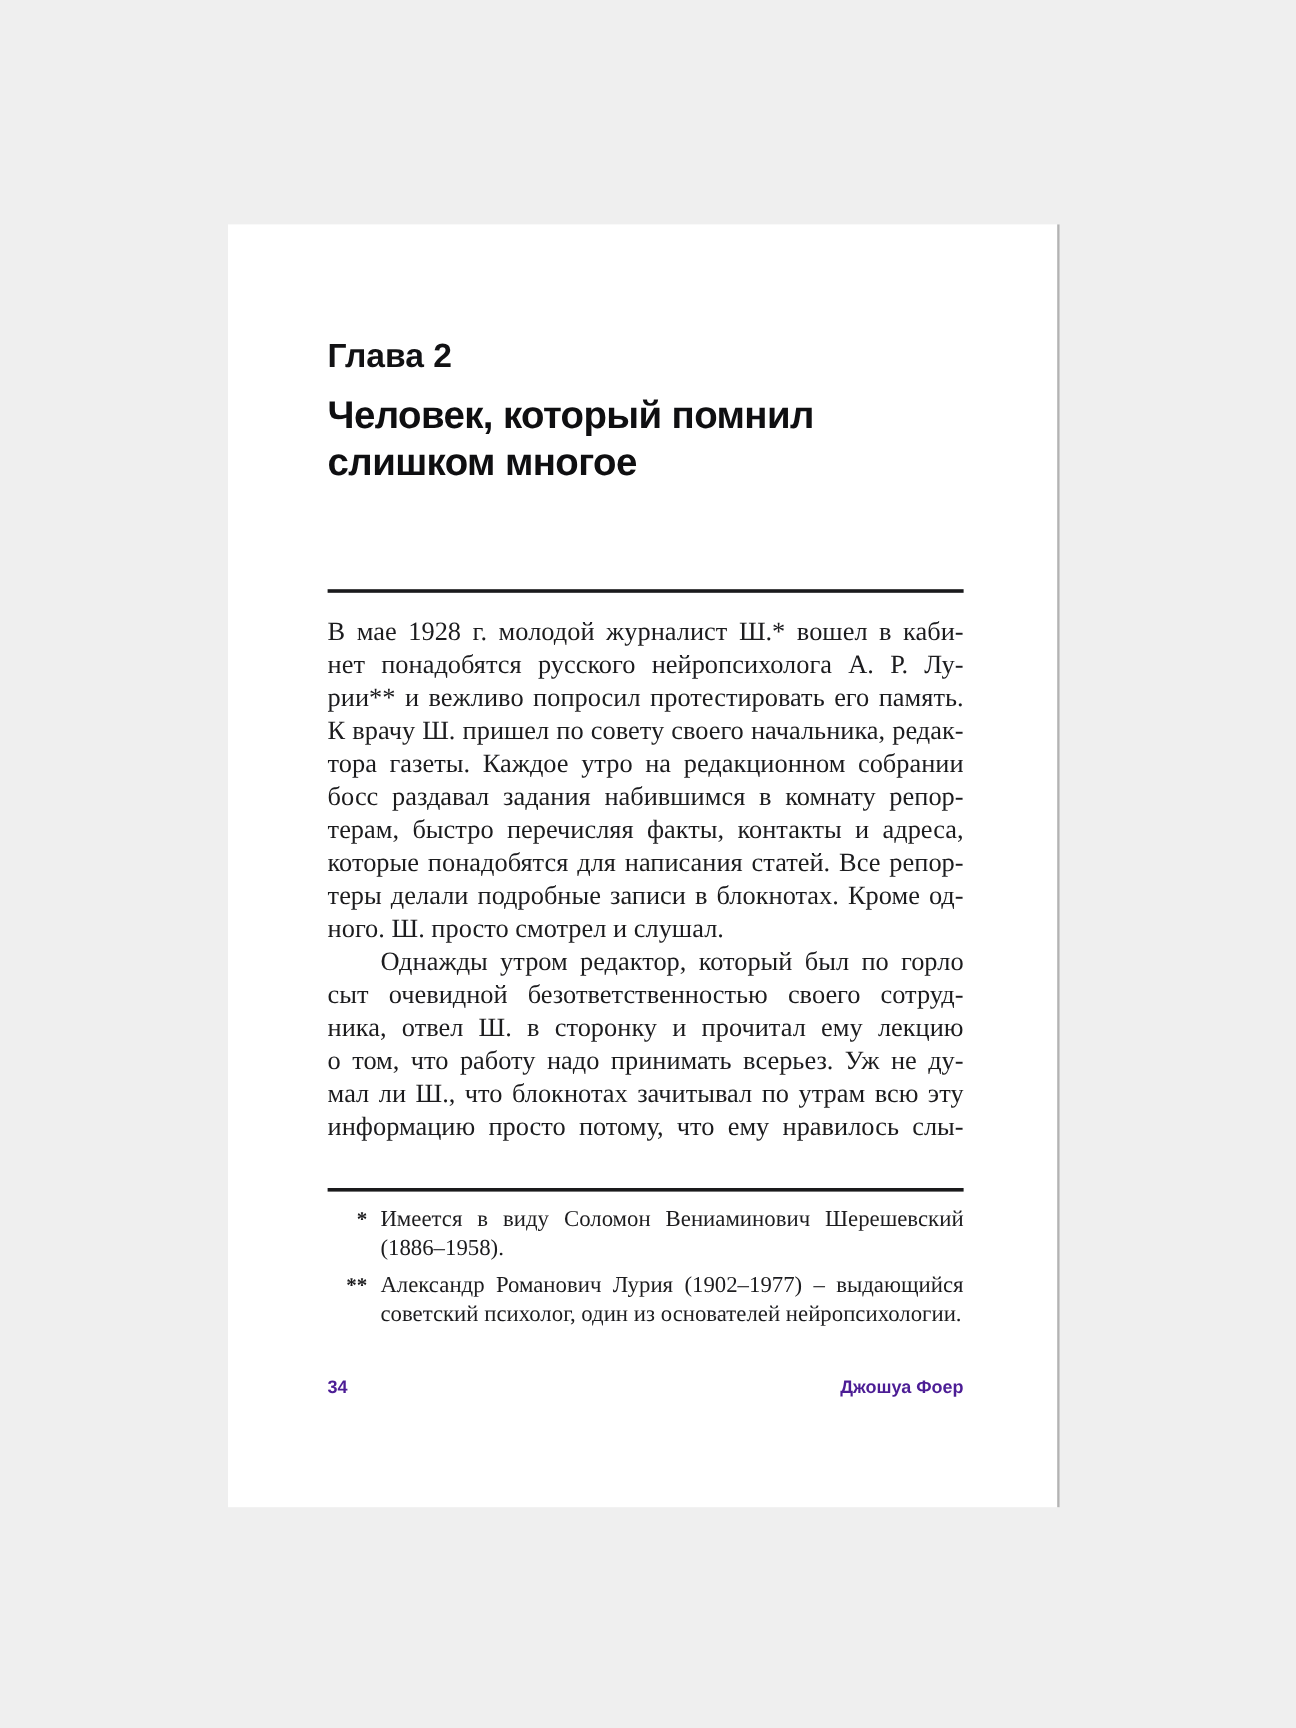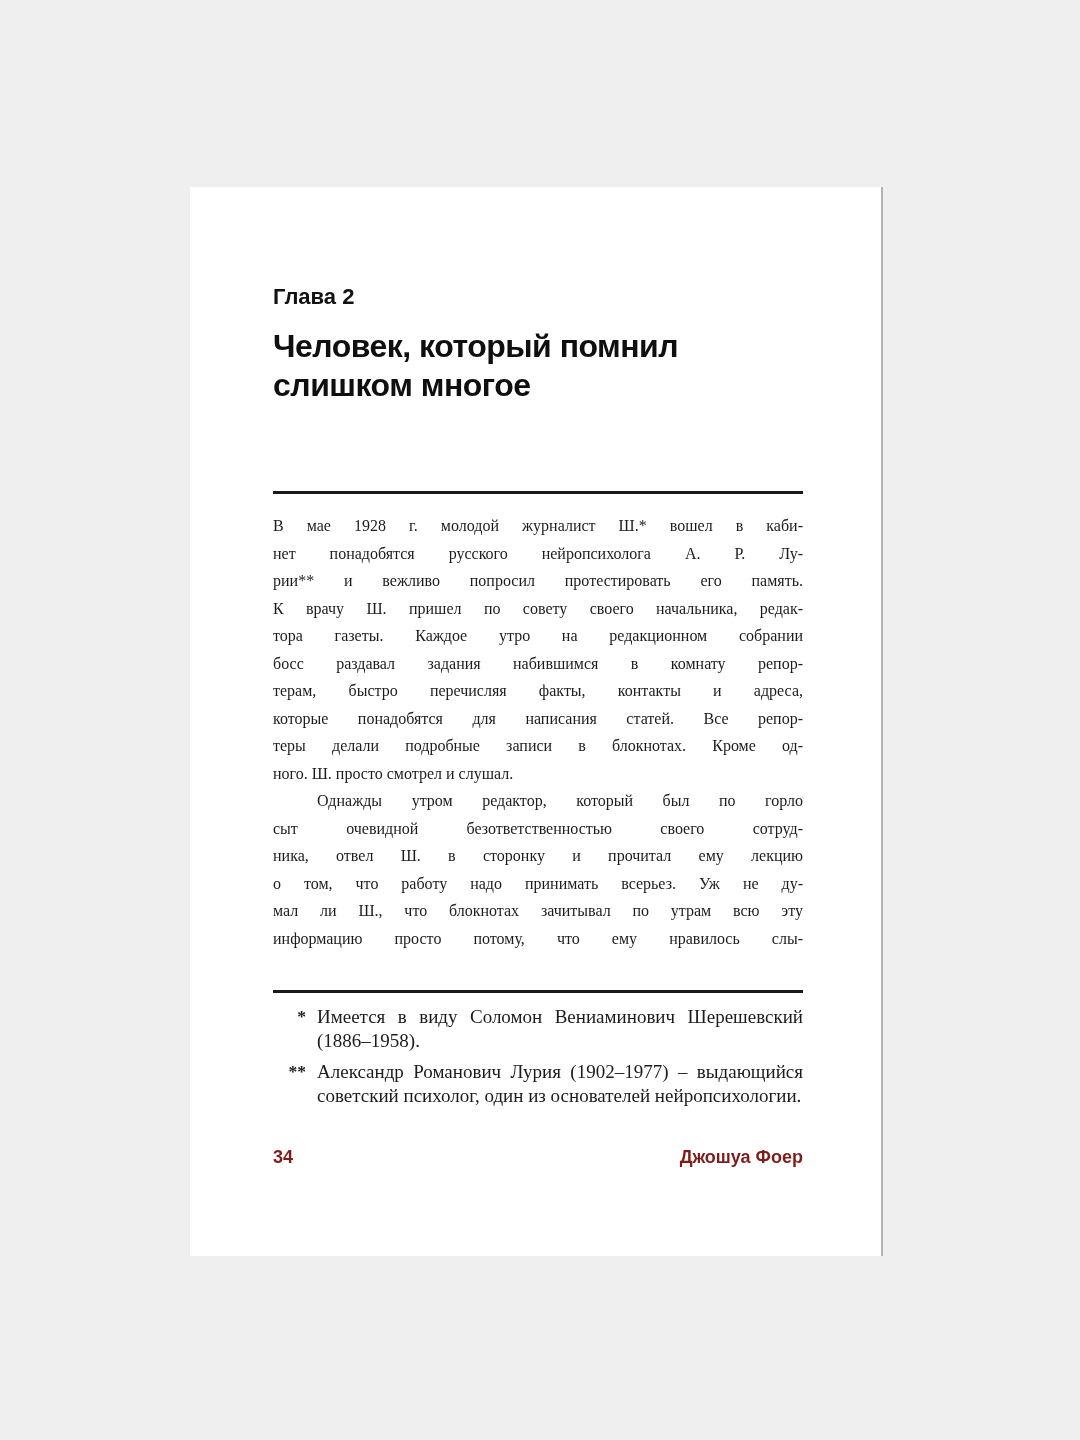--- a/index.html
+++ b/index.html
@@ -28,21 +28,21 @@
   
   .col {
     position: absolute;
     left: 83px;
     width: 530px;
   }
   .chapter-label {
     top: 97px;
     font-family: "Liberation Sans", sans-serif;
     font-weight: 700;
-    font-size: 22px;
+    font-size: 28px;
     line-height: 26px;
     letter-spacing: 0;
     color: #121214;
   }
   .chapter-title {
     top: 140px;
     margin: 0;
     font-family: "Liberation Sans", sans-serif;
     font-weight: 700;
     font-size: 32px;
@@ -54,21 +54,21 @@
     height: 3px;
     background: #1a1a1c;
   }
   .rule-top    { top: 304px; }
   .rule-footnote { top: 803px; }
 
   .body-text { top: 325px; }
   .body-line {
     height: 27.5px;
     line-height: 27.5px;
-    font-size: 16px;
+    font-size: 22px;
     text-align: justify;
     text-align-last: justify;
     overflow: hidden;
     white-space: nowrap;
   }
   .body-line.indent { padding-left: 44px; }
   .body-line.no-justify { text-align-last: left; }
 
   .footnotes { top: 818px; }
   .footnote {
@@ -97,23 +97,23 @@
   }
   .footnote-line.no-justify { text-align-last: left; }
 
   .page-footer {
     top: 957px;
     display: flex;
     justify-content: space-between;
     align-items: baseline;
     font-family: "Liberation Sans", sans-serif;
     font-weight: 700;
-    font-size: 18px;
+    font-size: 15px;
     line-height: 26px;
-    color: #7f1d1d;
+    color: #4c1d95;
   }
 </style>
 </head>
 <body>
 
 <div class="stage">
   <div class="page">
 
     <div class="col chapter-label">Глава 2</div>
 

